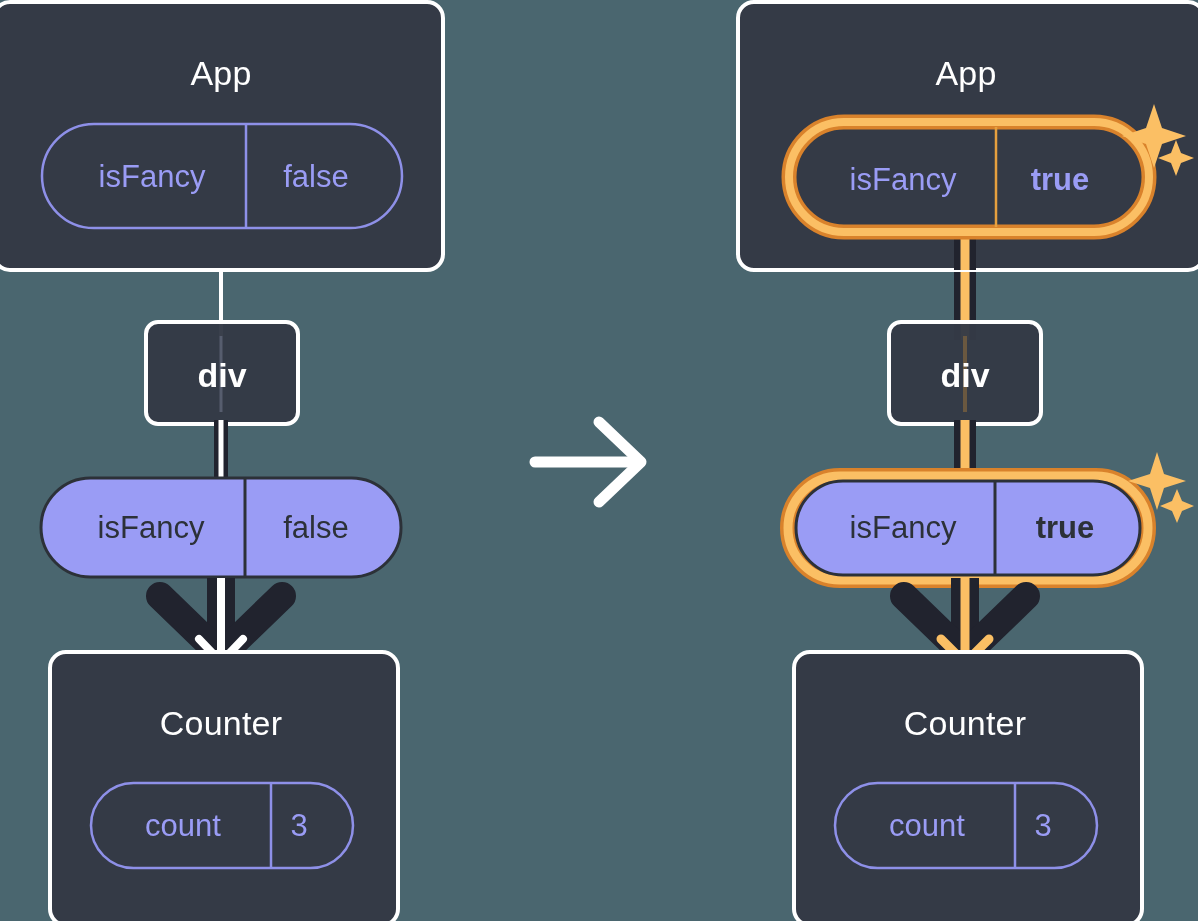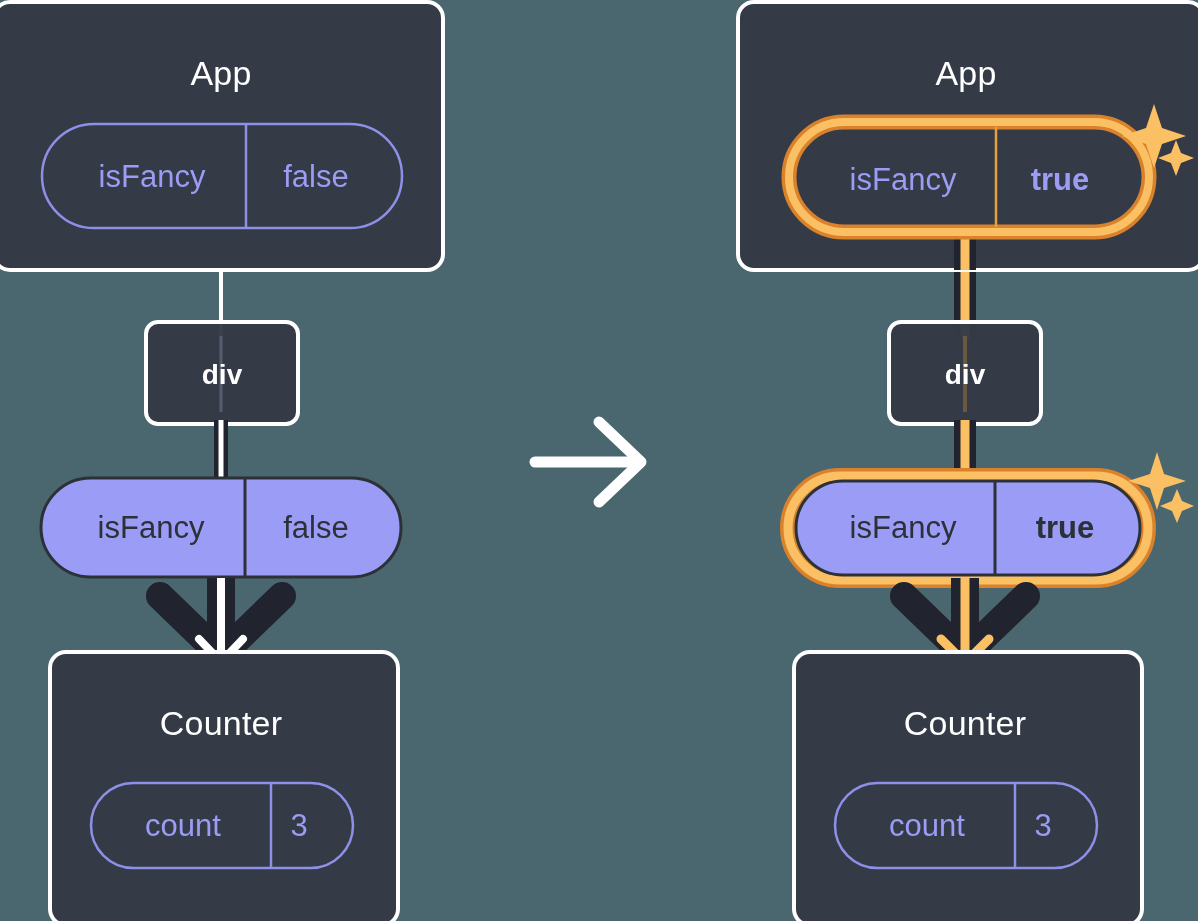--- a/index.html
+++ b/index.html
@@ -19,21 +19,21 @@
     font-family:"Liberation Sans","DejaVu Sans",sans-serif;
   }
   .comp-title{
     color:#ffffff;
     font-size:34px;
     font-weight:400;
     letter-spacing:.2px;
   }
   .div-title{
     color:#ffffff;
-    font-size:28px;
+    font-size:34px;
     font-weight:700;
   }
   .pill-txt-outline{
     color:#9a9cf5;
     font-size:31px;
     font-weight:400;
   }
   .pill-txt-filled{
     color:#2c3138;
     font-size:31px;

